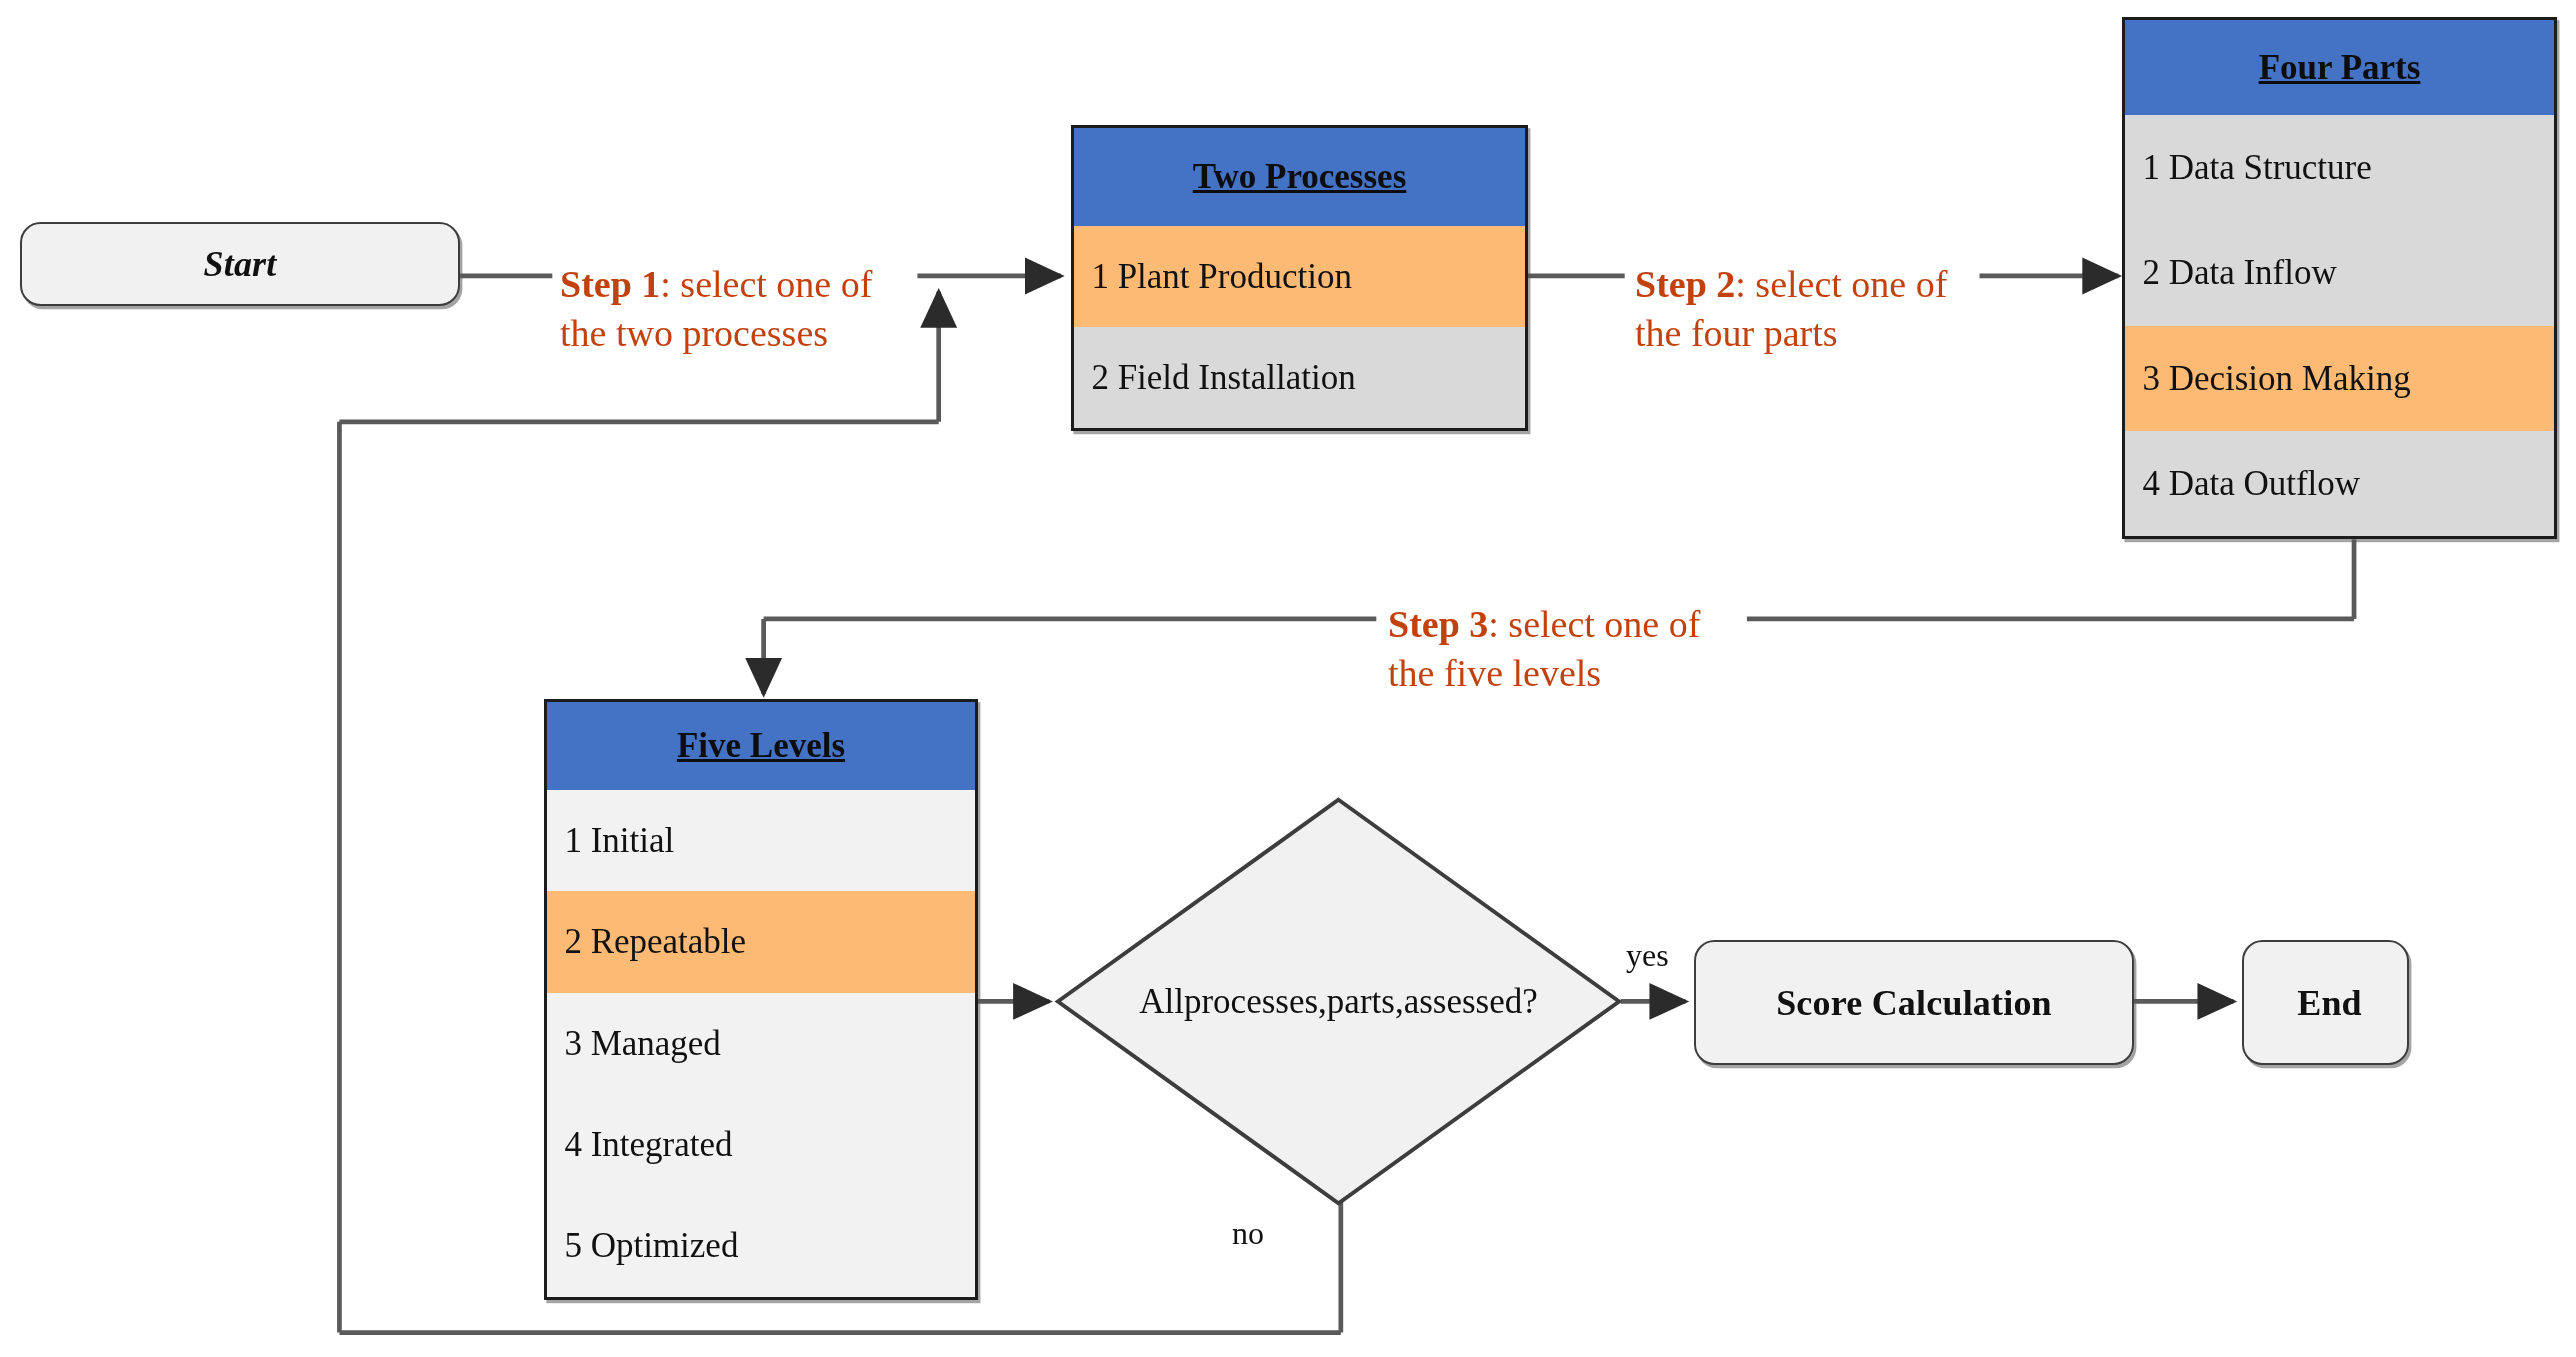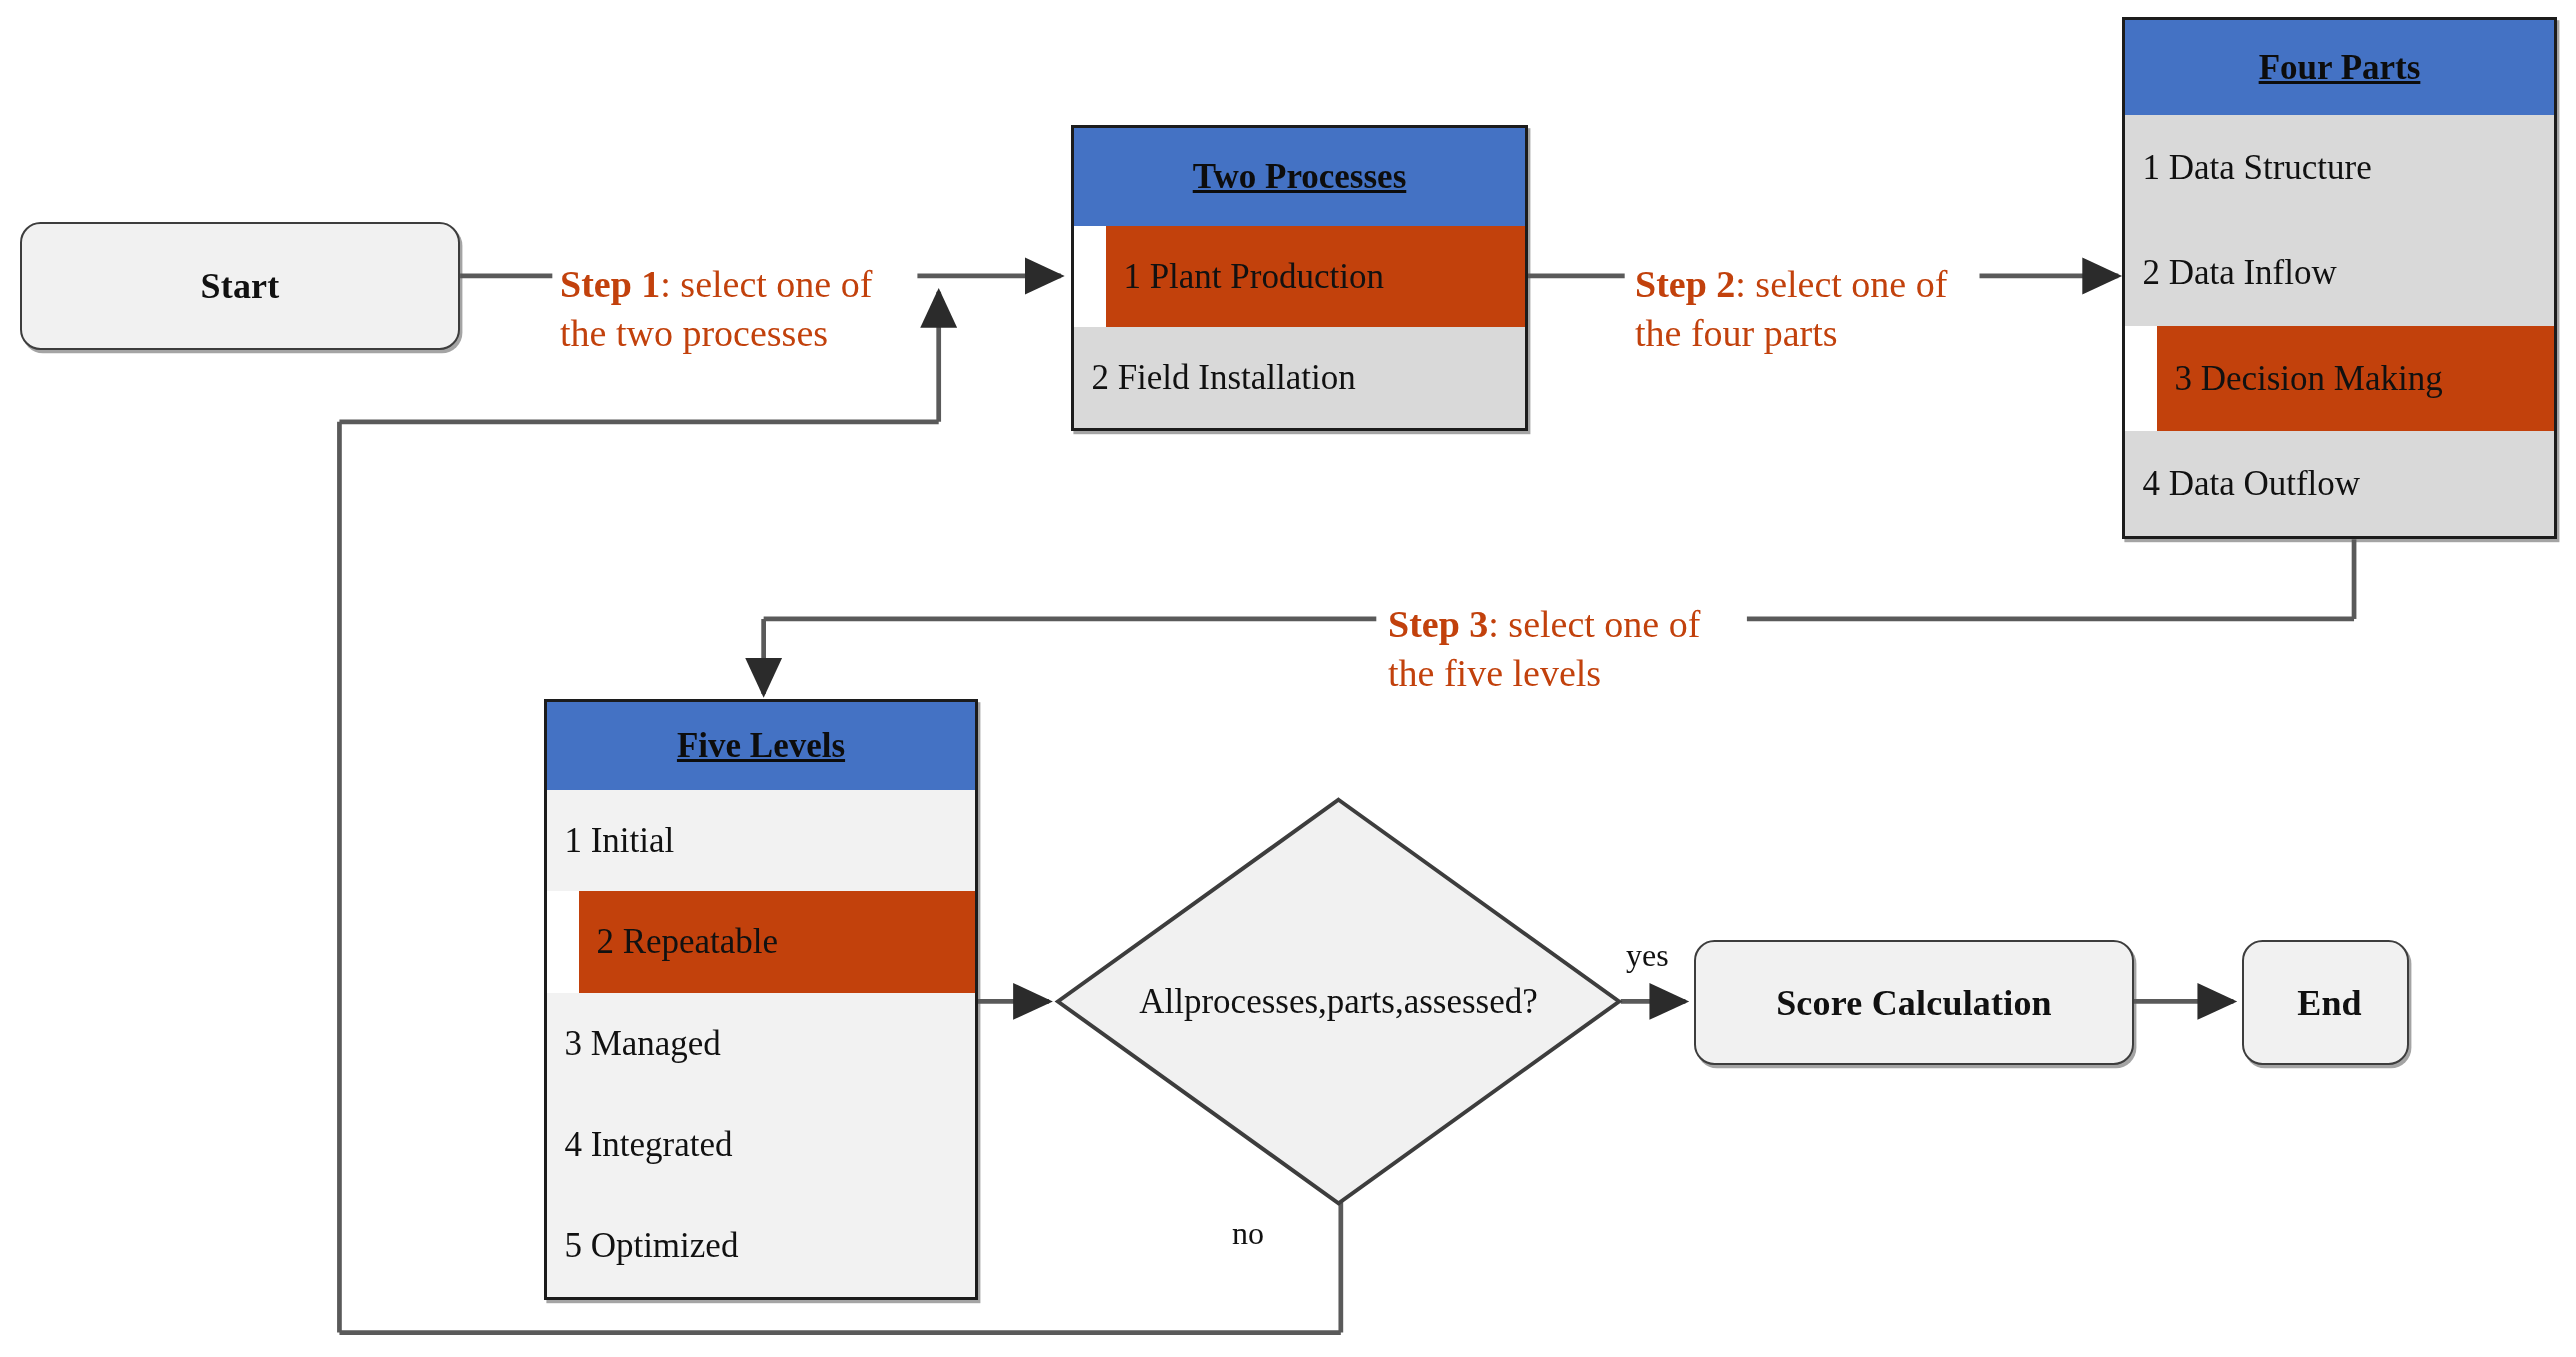--- a/index.html
+++ b/index.html
@@ -71,21 +71,21 @@
     font-size: 35px;
     color: #111111;
     display: flex;
     align-items: center;
     padding-left: 17.4px;
     flex: 1 1 auto;
     white-space: nowrap;
   }
   .tbox .trow.alt  { background: #d9d9d9; }
   .tbox .trow.lite { background: #f2f2f2; }
-  .tbox .trow.plain{ background: #c2410c; margin-left: 32px; }
+  .tbox .trow.plain{ background: #fdba74; }
 
   
   .diamond-wrap {
     position: absolute;
   }
   .diamond-wrap svg { display: block; }
   .diamond-text {
     position: absolute;
     left: 0; top: 0;
     width: 100%; height: 100%;
@@ -149,21 +149,21 @@
       <path d="M968,785 L968,880" marker-end="url(#ah)"></path>
 
       <path d="M1239,1270 L1330,1270" marker-end="url(#ah)"></path>
 
       <path d="M2055,1270 L2137,1270" marker-end="url(#ah)"></path>
 
       <path d="M2705,1270 L2832,1270" marker-end="url(#ah)"></path>
     </g>
   </svg>
 
-  <div class="rbox" style="left:20px; top:222px; width:440px; height:128px;">
+  <div class="rbox" style="left:20px; top:222px; width:440px; height:84px;font-style:italic;">
     <span>Start</span>
   </div>
 
   <div class="elabel" style="left:560px; top:229px;">
     <div>
       <b>Step 1</b><span>: select one of</span>
     </div>
     <div>the two processes</div>
   </div>
 

